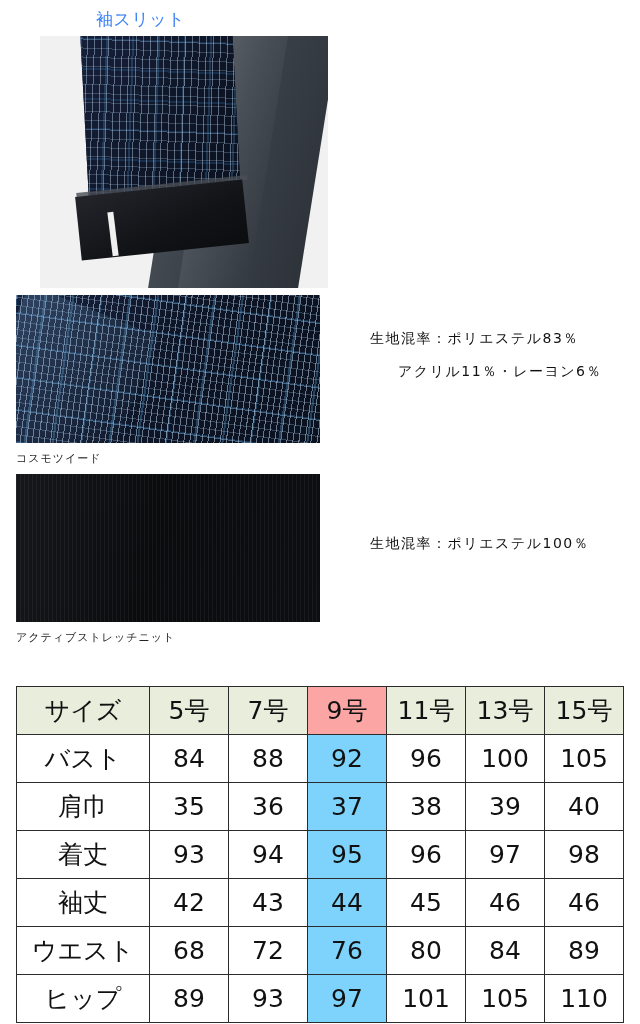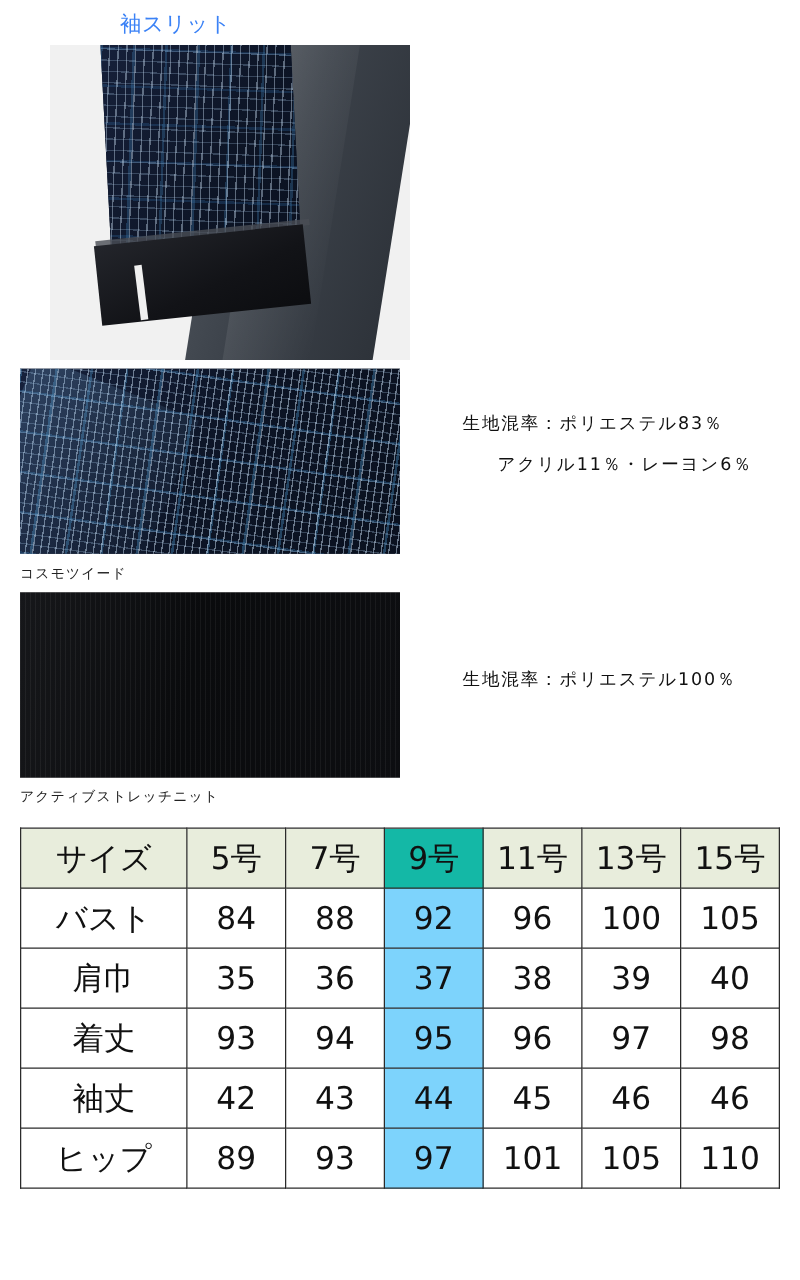--- a/index.html
+++ b/index.html
@@ -172,20 +172,21 @@
   .size-table-wrap {
     position: absolute;
     left: 16px;
     top: 662px;
     width: 608px;
   }
   table.size-table {
     border-collapse: collapse;
     width: 608px;
     table-layout: fixed;
+    margin-top: 24px;
   }
   table.size-table td {
     border: 1px solid #2b2b2b;
     height: 48px;
     text-align: center;
     font-size: 25px;
     font-family: "DejaVu Sans", "Liberation Sans", sans-serif;
     color: #111;
     padding: 0;
   }
@@ -199,21 +200,21 @@
     font-size: 25px;
   }
   table.size-table td.col {
     width: 79px;
   }
   table.size-table td.highlight {
     background: #7dd3fc;
     font-weight: normal;
   }
   table.size-table tr:first-child td.highlight {
-    background: #14b8a6;
+    background: #fca5a5;
     font-weight: normal;
   }
 </style>
 </head>
 <body>
 
 <div class="slit-caption">袖スリット</div>
 
 <div class="slit-photo">
   <div class="bg"></div>
@@ -278,20 +279,29 @@
         <tr>
           <td class="rowhead">袖丈</td>
           <td class="col">42</td>
           <td class="col">43</td>
           <td class="col highlight">44</td>
           <td class="col">45</td>
           <td class="col">46</td>
           <td class="col">46</td>
         </tr>
         <tr>
+          <td class="rowhead">ウエスト</td>
+          <td class="col">68</td>
+          <td class="col">72</td>
+          <td class="col highlight">76</td>
+          <td class="col">80</td>
+          <td class="col">84</td>
+          <td class="col">89</td>
+        </tr>
+        <tr>
           <td class="rowhead">ヒップ</td>
           <td class="col">89</td>
           <td class="col">93</td>
           <td class="col highlight">97</td>
           <td class="col">101</td>
           <td class="col">105</td>
           <td class="col">110</td>
         </tr>
       </tbody>
   </table>

